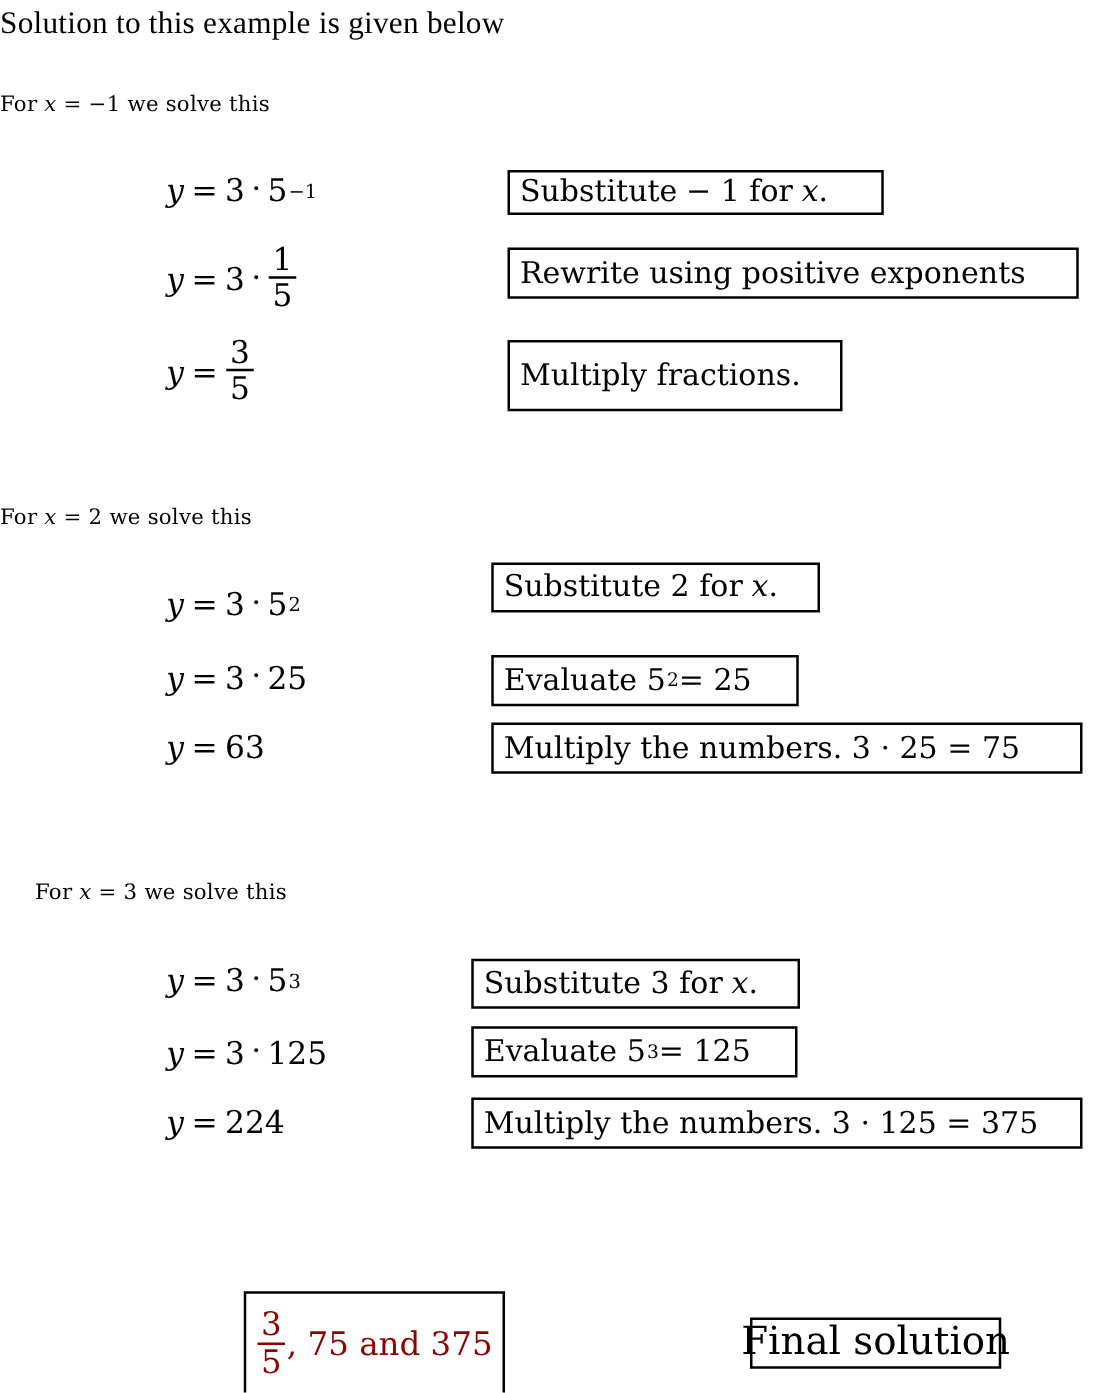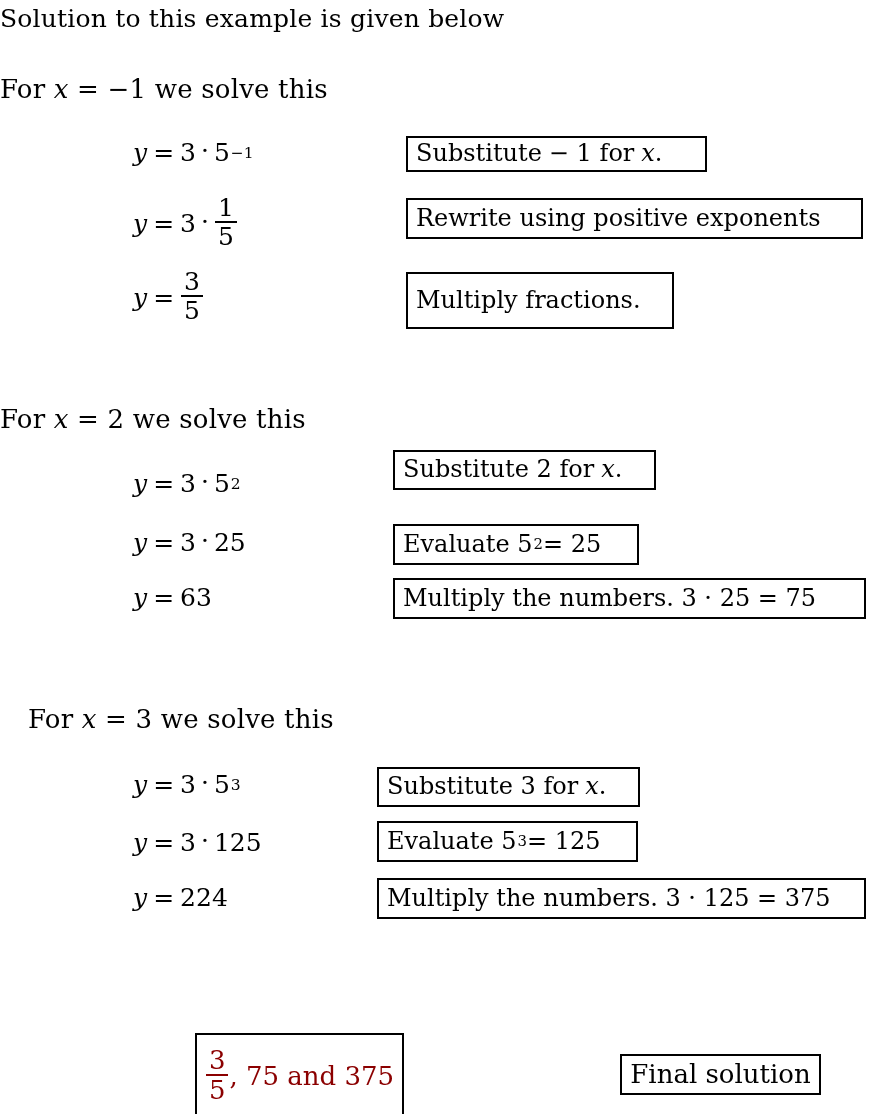--- a/index.html
+++ b/index.html
@@ -23,25 +23,26 @@
   }
 
   
   .intro {
     position: absolute;
     left: 0;
     font-size: 25px;
     line-height: 1;
     white-space: nowrap;
     letter-spacing: .2px;
+    font-family: Liberation Serif, serif;
   }
   .section-head {
     position: absolute;
     left: 0;
-    font-size: 26px;
+    font-size: 17px;
     line-height: 1;
     white-space: nowrap;
     letter-spacing: .2px;
   }
 
   .mathvar {
     font-style: italic;
     font-family: "DejaVu Serif", "Liberation Serif", serif;
   }
 
@@ -133,25 +134,24 @@
     align-items: center;
   }
   .final-note {
     position: absolute;
     border: 2px solid #000000;
     background: #ffffff;
     box-sizing: border-box;
     display: flex;
     align-items: center;
     justify-content: center;
-    font-size: 26px;
+    font-size: 31px;
     line-height: 1;
     white-space: nowrap;
     padding: 5px 10px 7px 10px;
-    margin-left: 20px;
   }
 </style>
 </head>
 <body>
 
 <div class="page">
 
   <div class="intro" style="top:6px;">Solution to this example is given below</div>
 
   <div class="section-head" style="top:76px;"><span>For </span><span class="mathvar">x</span><span> = −1 we solve this</span></div>

